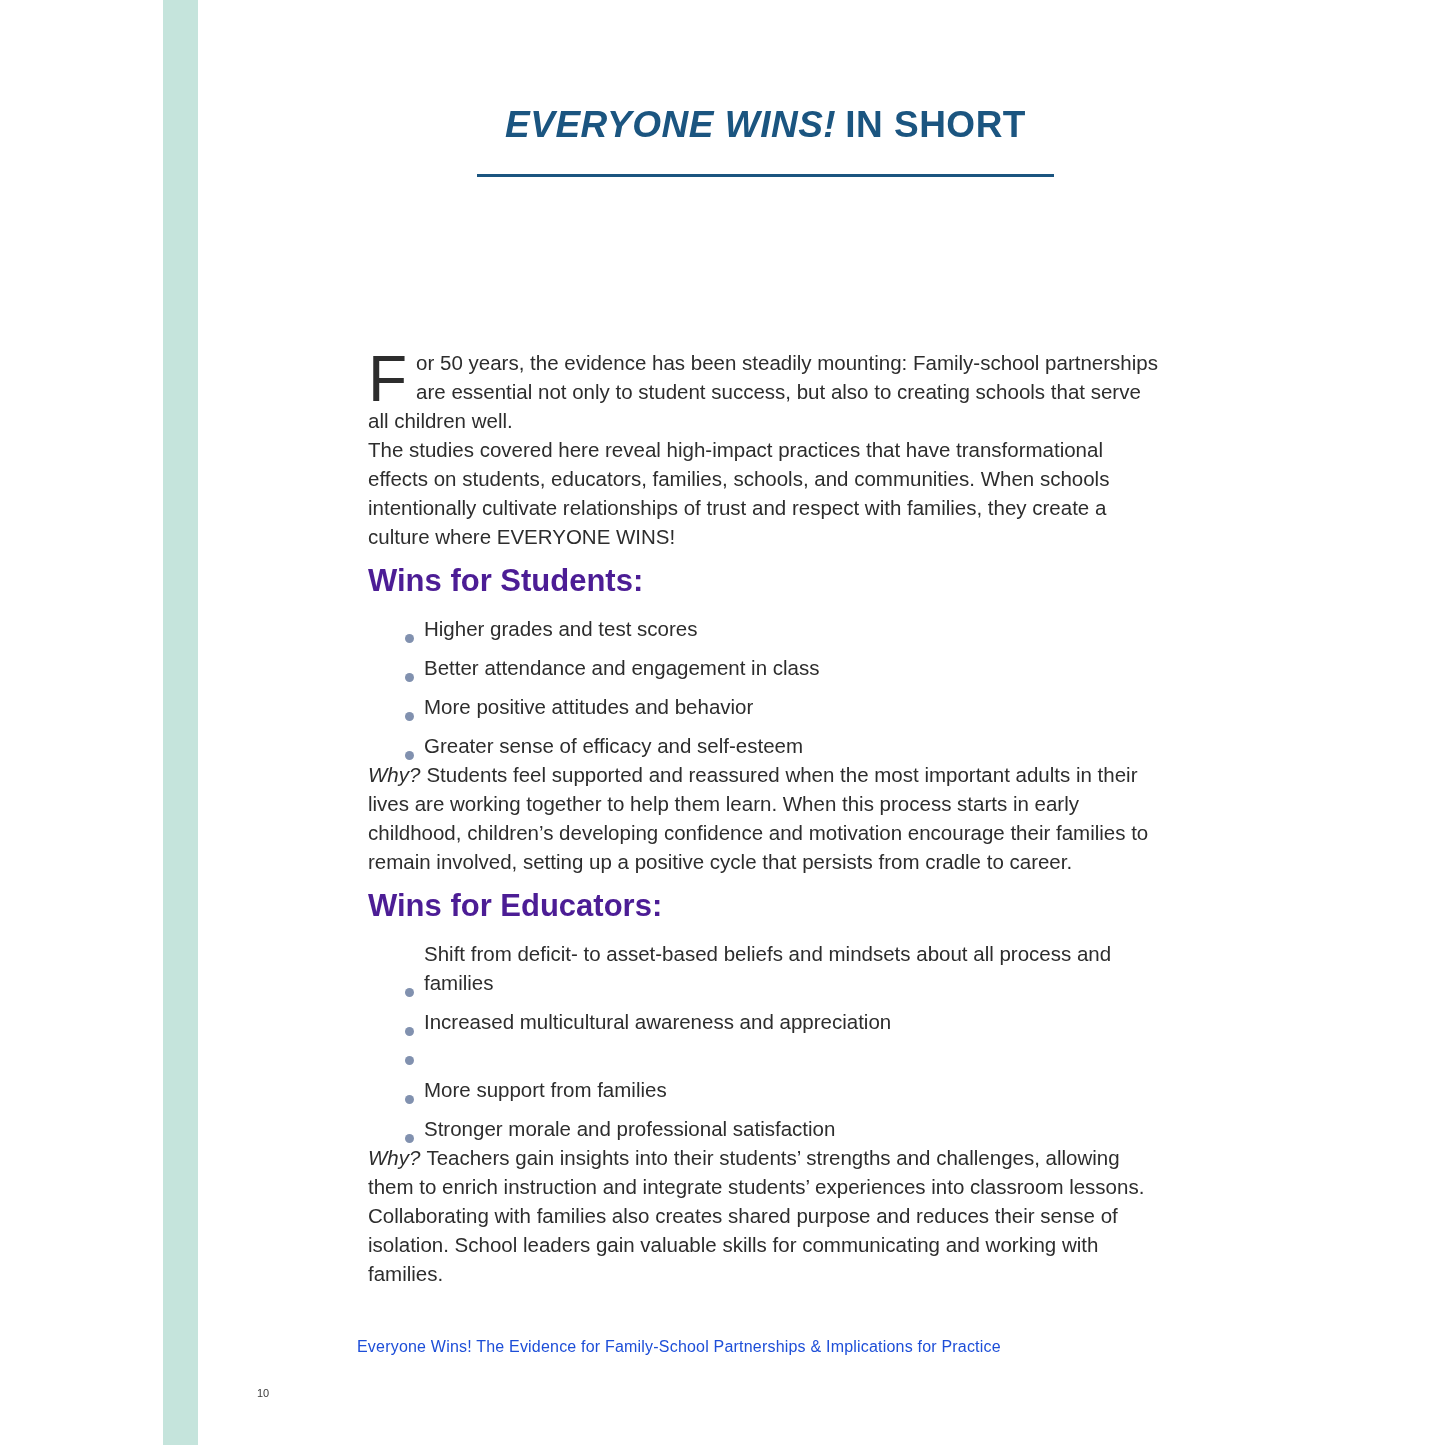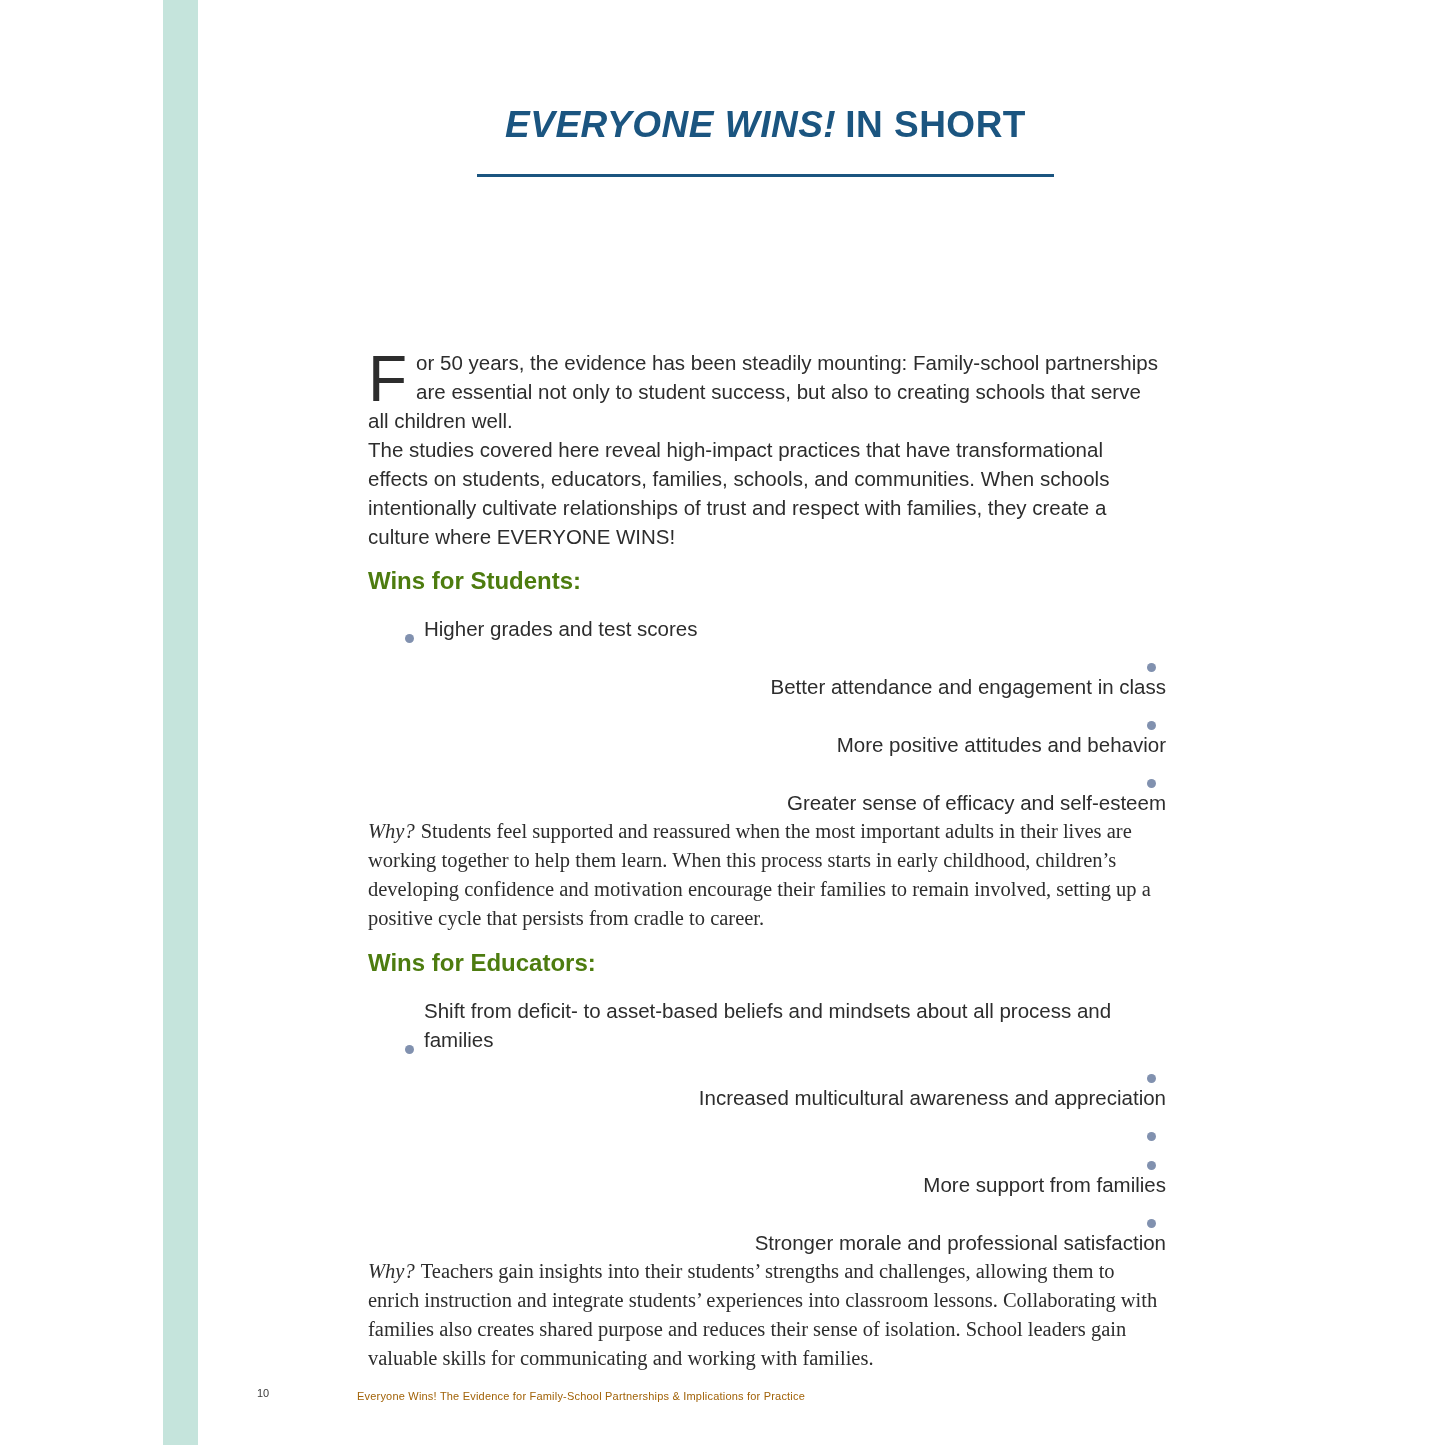--- a/index.html
+++ b/index.html
@@ -27,39 +27,39 @@
     font-size:20.5px; line-height:29px;
   }
   .content p { margin:0; }
   .p1 { margin-top:17px; }
   .dropcap {
     float:left; font-size:64px; line-height:48px;
     padding:7px 9px 0 0; font-weight:400; color:#2d2d2d;
   }
   .p2 { margin-top:16px; }
   h2.sec {
-    margin:15px 0 0 0; font-size:24px; line-height:30px;
-    color:#4d7c0f; font-weight:bold;
+    margin:15px 0 0 0; font-size:31px; line-height:30px;
+    color:#4c1d95; font-weight:bold;
   }
   h2.sec.second { }
   ul.benefits { margin:18px 0 0 0; padding:0; list-style:none; }
   ul.benefits li { display:flex; align-items:flex-end; }
-  ul.benefits li + li { margin-top:10px;flex-direction:column; }
+  ul.benefits li + li { margin-top:10px; }
   .dot {
     flex:none; width:9px; height:9px; border-radius:50%;
     background:#8191af; margin:10px 10px 0 37px;
   }
-  .why { margin-top:5px;font-family:Liberation Serif, serif; }
+  .why { margin-top:5px; }
   .why .qlabel { font-style:italic; margin-right:6px; }
   .footer-num {
     position:absolute; left:257px; top:1387px; font-size:11px; color:#3a3a3a;
   }
   .footer-text {
-    position:absolute; left:357px; top:1390px; font-size:11px;
-    color:#a16207; letter-spacing:0.2px;
+    position:absolute; left:357px; top:1338px; font-size:16px;
+    color:#1d4ed8; letter-spacing:0.2px;
   }
 </style>
 </head>
 <body>
 
 <div class="stripe"></div>
 
 <div class="title-wrap">
   <div class="title">
     <span class="it">EVERYONE WINS!</span><span>IN SHORT</span>

